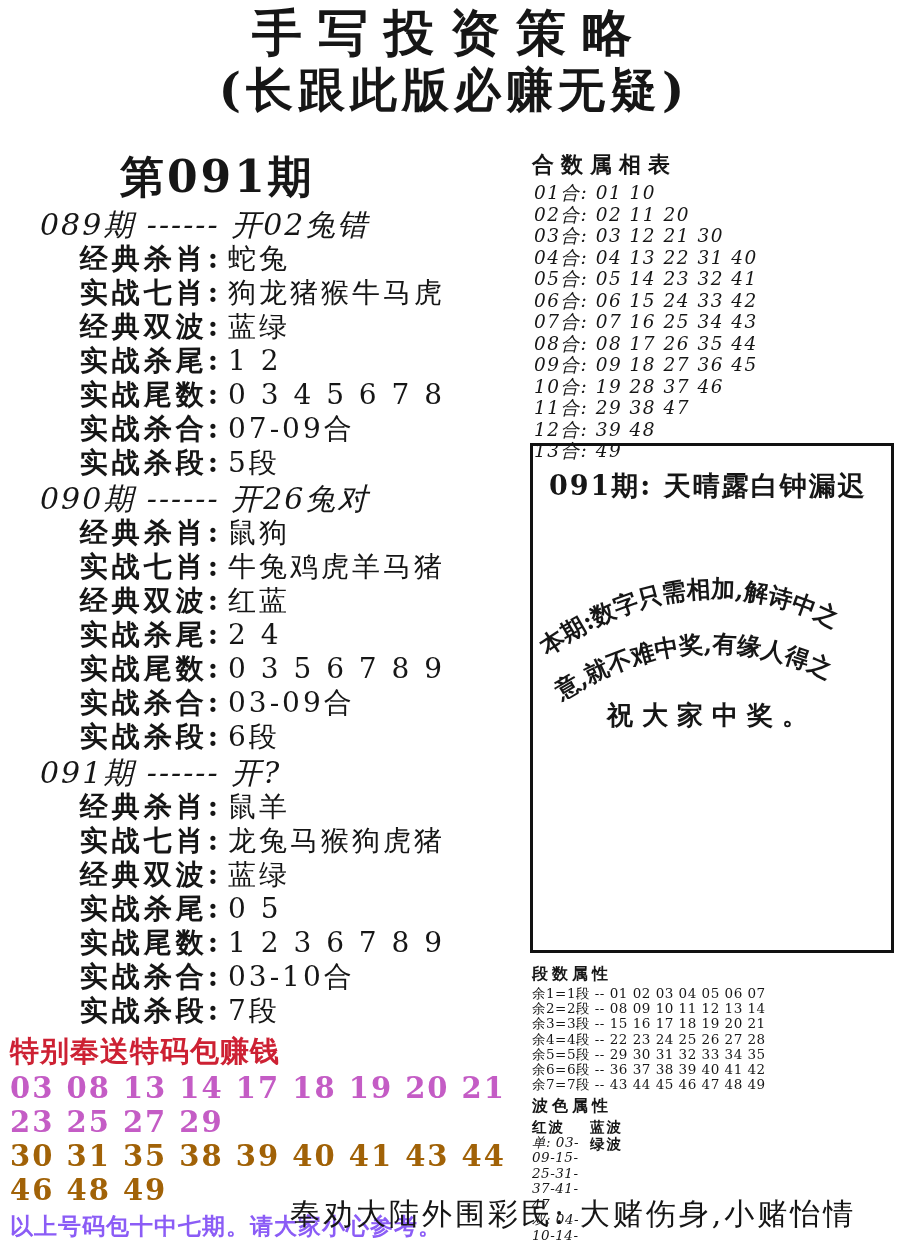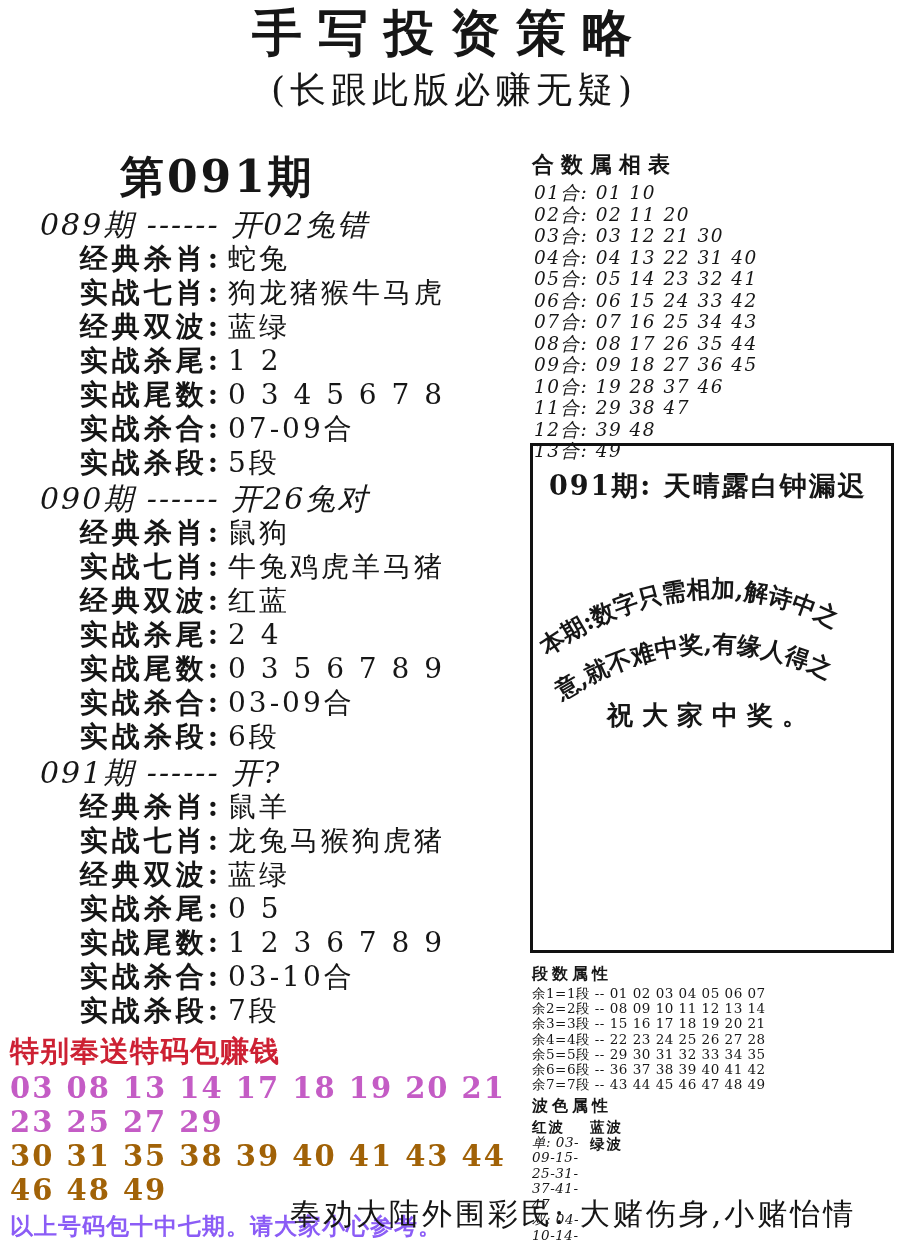--- a/index.html
+++ b/index.html
@@ -4,21 +4,21 @@
 <style>
   * { margin:0; padding:0; box-sizing:border-box; }
   html,body { background:#ffffff; }
   body {
     width:900px; height:1241px; position:relative; overflow:hidden;
     font-family:"DejaVu Serif", serif; color:#161616;
   }
   
   .hdr { position:absolute; left:0; top:2px; width:900px; text-align:center; }
   .title { font-size:50px; font-weight:600; letter-spacing:16px; line-height:62px; }
-  .subtitle { font-size:36px; font-weight:400; letter-spacing:5px; line-height:52px;padding-left:8px; }
+  .subtitle { font-size:47px; font-weight:700; letter-spacing:5px; line-height:52px;padding-left:8px; }
   
   .leftcol { position:absolute; left:10px; top:148px; width:515px; }
   .issue-heading { font-size:44px; font-weight:600; letter-spacing:3px; margin-left:110px; line-height:58px; }
   .period { margin-top:2px; }
   .period-header { font-size:30px; font-style:italic; letter-spacing:2px; margin-left:30px; line-height:34px; }
   .prow { display:flex; line-height:34px; }
   .plabel { width:212px; text-align:right; font-size:28px; font-weight:600; letter-spacing:4px; }
   .pvalue { margin-left:6px; font-size:28px; letter-spacing:3px; font-weight:500; }
   
   .rightcol { position:absolute; left:528px; top:150px; width:372px; height:1070px; }

